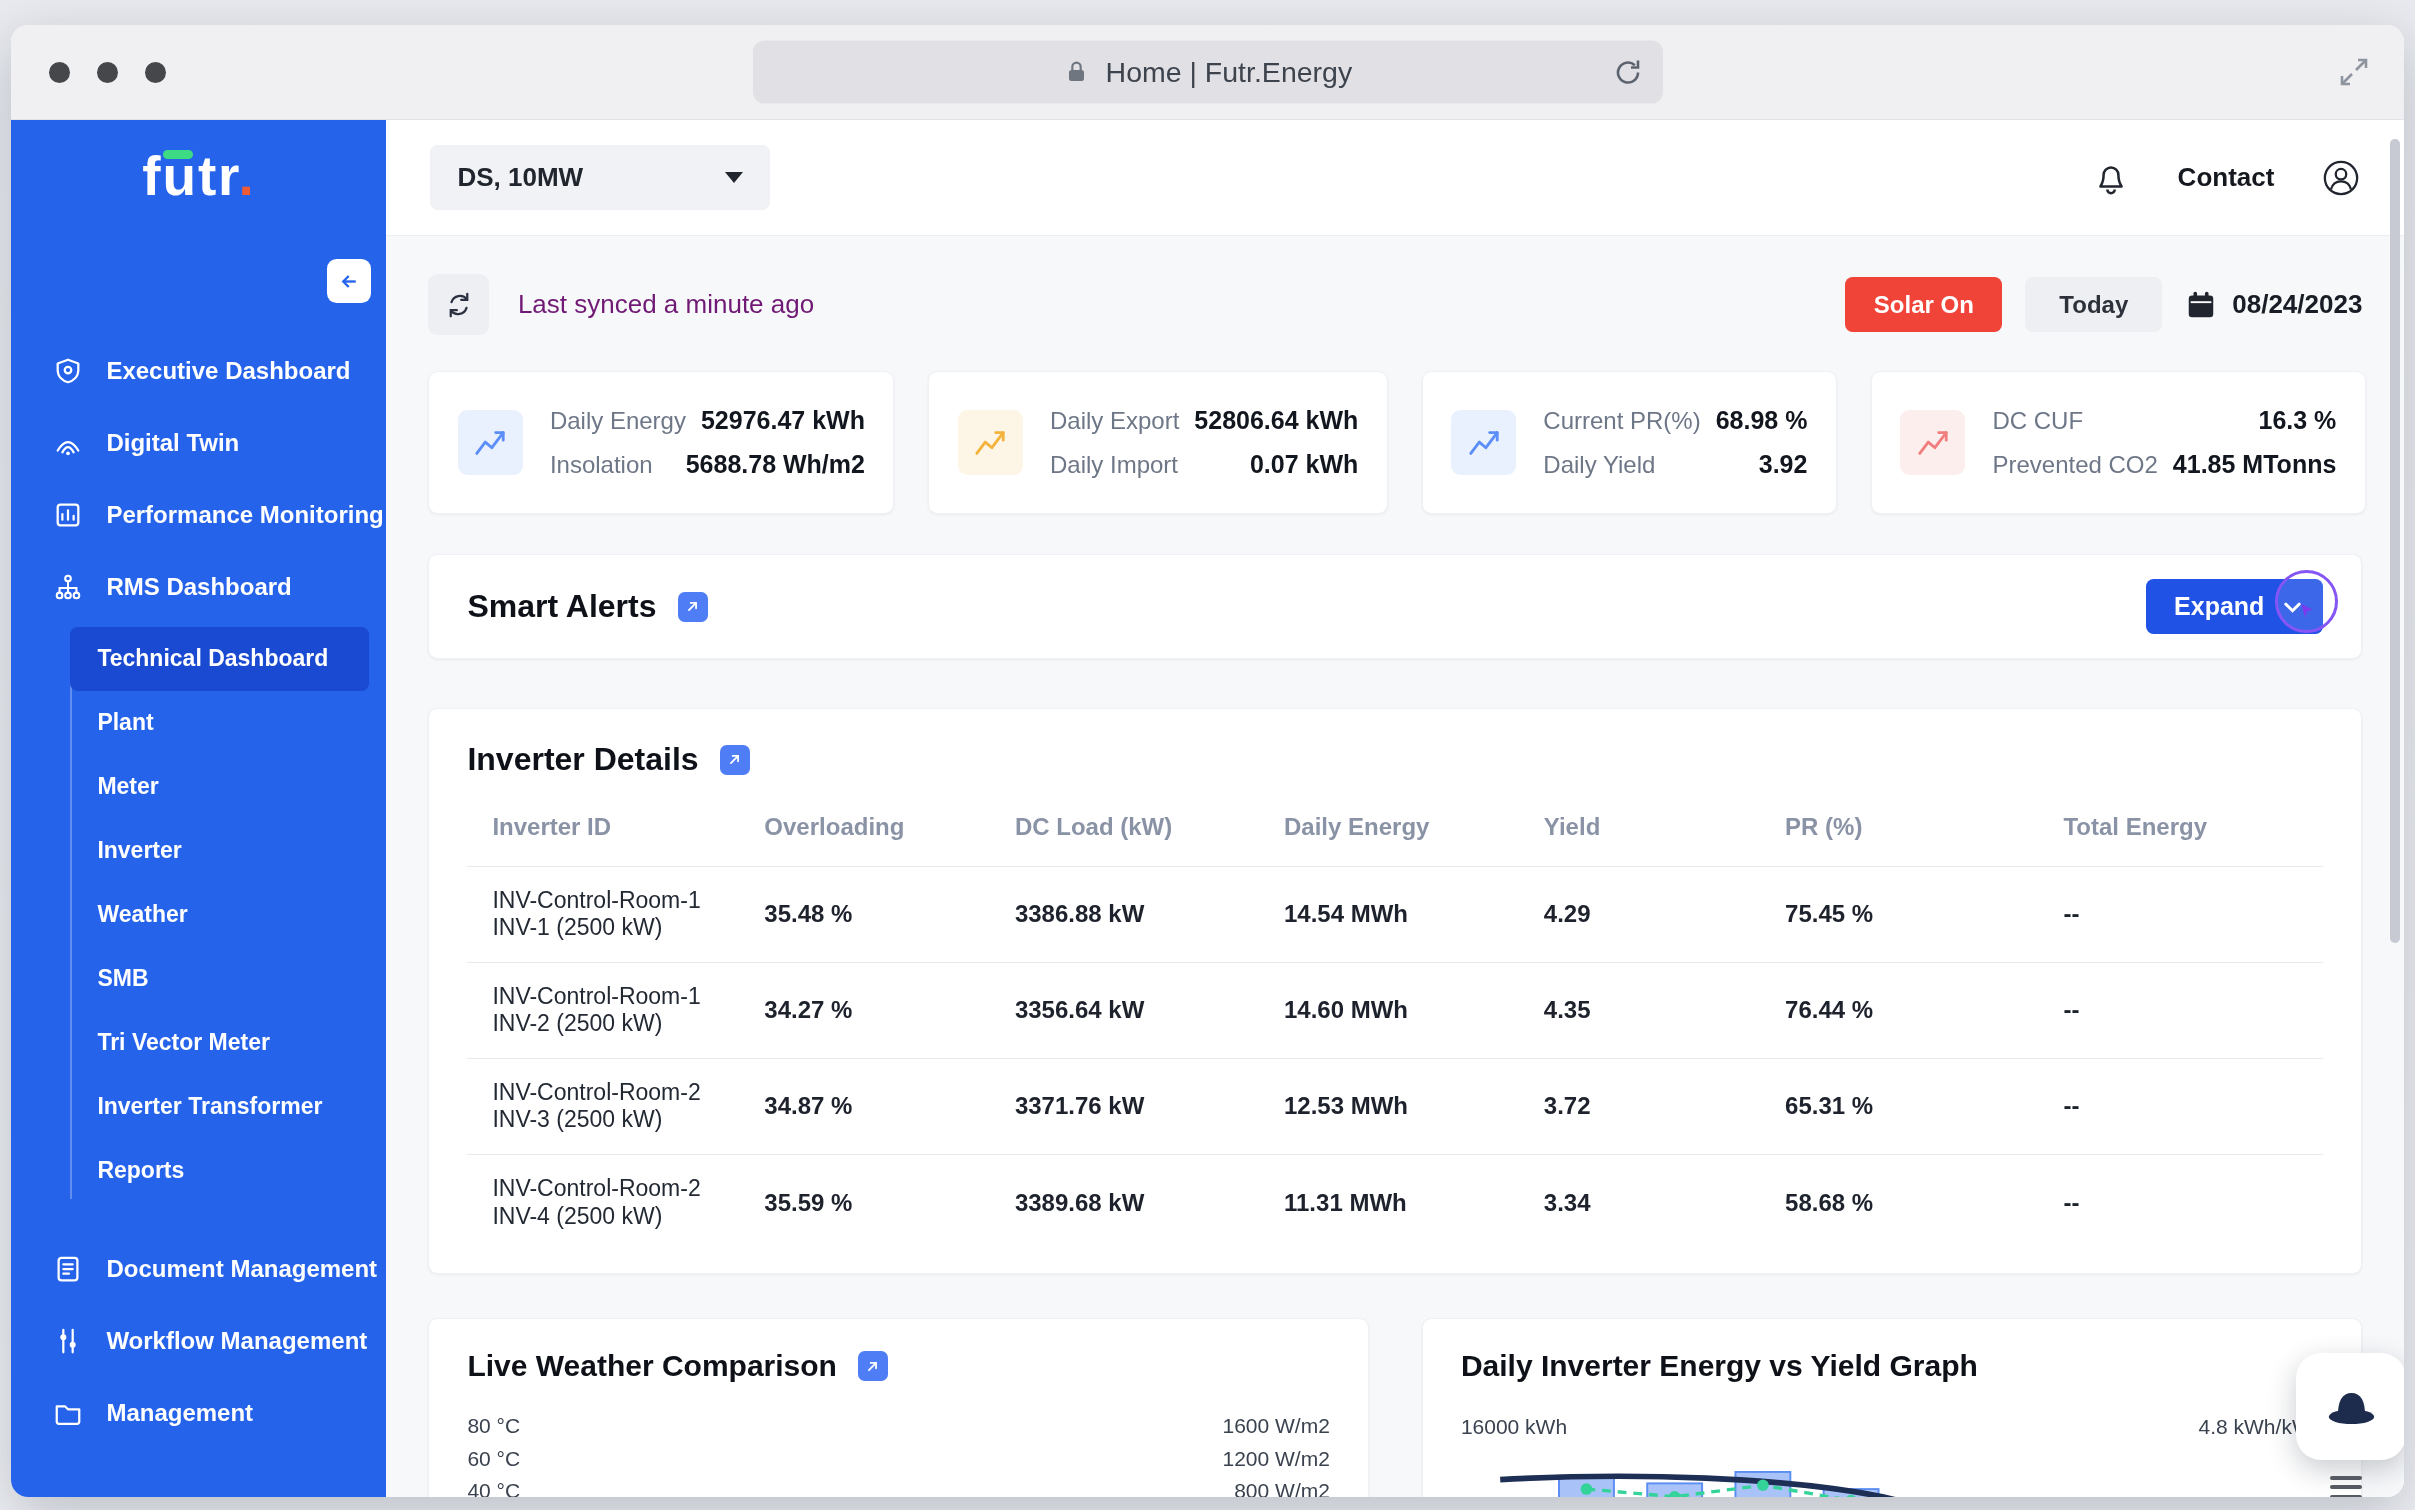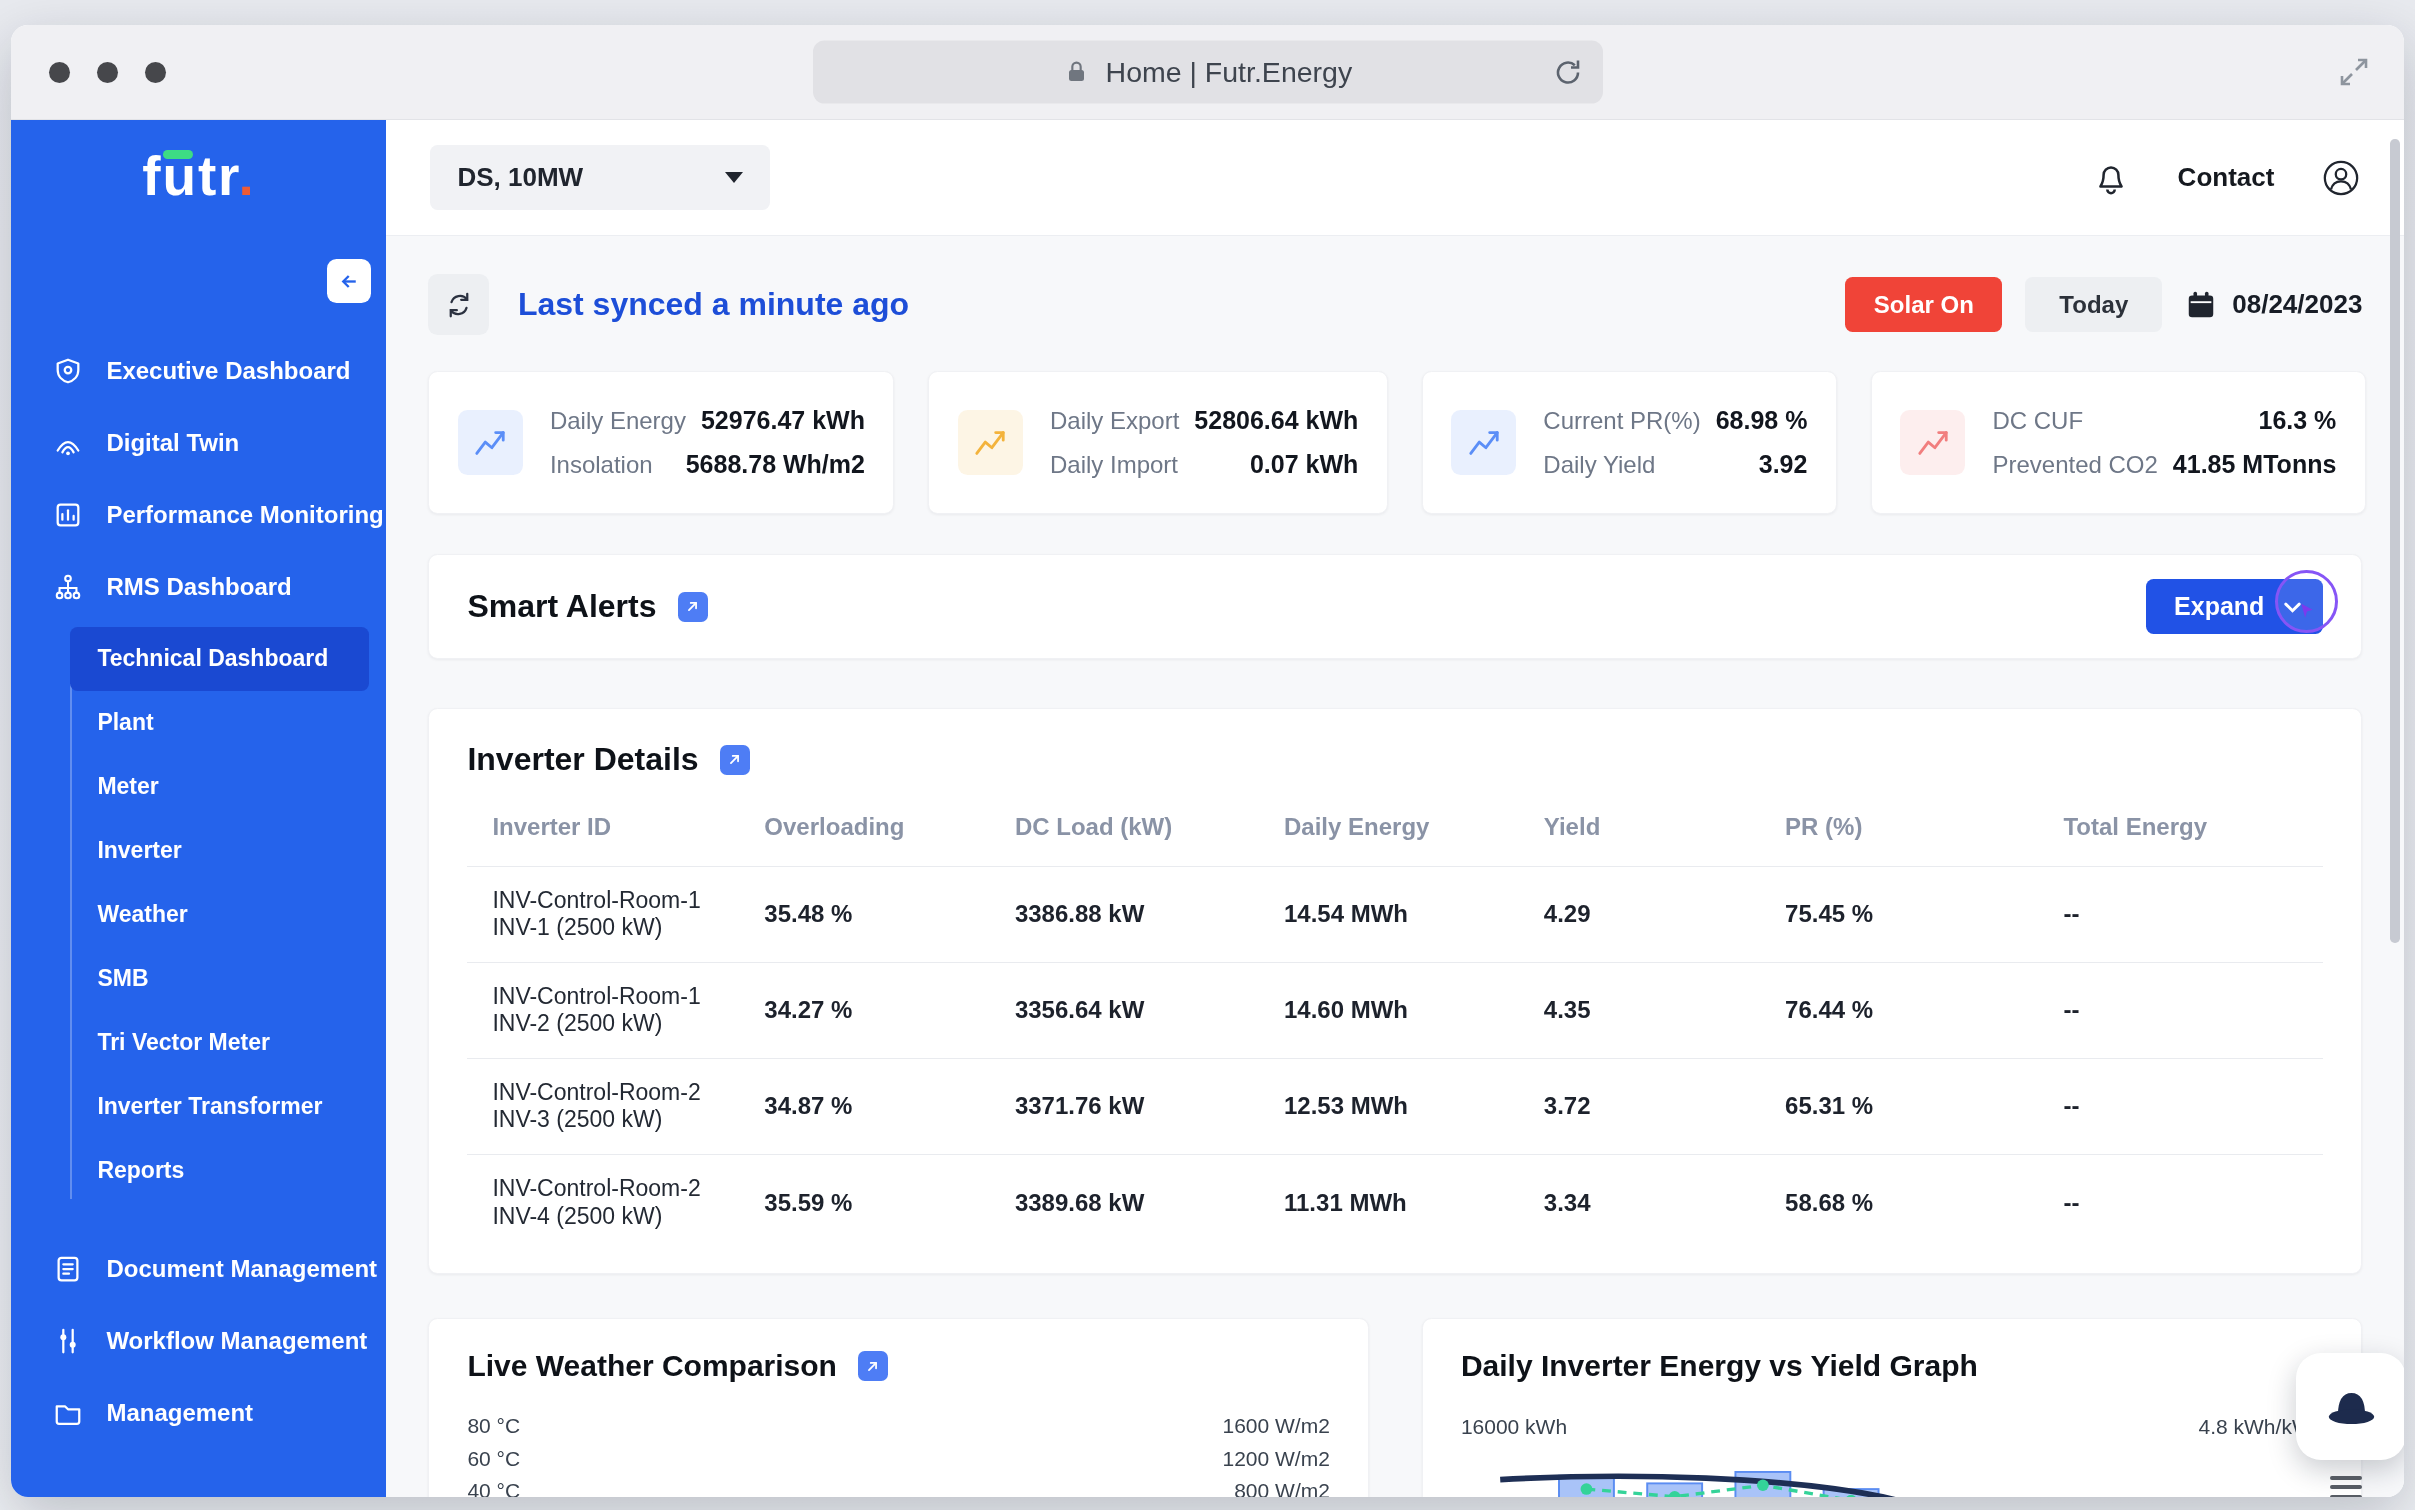--- a/index.html
+++ b/index.html
@@ -9,21 +9,21 @@
 
   .window { position:absolute; left:11.4px; top:25px; width:2393px; height:1472px; background:#fff;
             border-radius:17px; box-shadow:0 19px 57px rgba(15,23,42,.22); overflow:hidden;
             display:flex; flex-direction:column; }
 
   
   .titlebar { flex:0 0 95px; background:#f0f0f3; border-bottom:1px solid #e2e3e7; position:relative;
               display:flex; align-items:center; padding:0 38px; }
   .traffic { display:flex; gap:27px; }
   .traffic span { width:21px; height:21px; border-radius:50%; background:#46474b; cursor:pointer; }
-  .addressbar { position:absolute; left:50%; top:50%; transform:translate(-50%,-50%); width:790px; height:63px;
+  .addressbar { position:absolute; left:50%; top:50%; transform:translate(-50%,-50%); width:910px; height:63px;
                 background:#e1e1e5; border-radius:11.4px; display:flex; align-items:center; justify-content:center;
                 gap:17px; color:#3e444e; font-size:28.5px; }
   .addr-reload { position:absolute; right:19px; top:50%; transform:translateY(-50%); width:32px; height:32px; }
   .win-expand { position:absolute; right:34px; top:50%; transform:translateY(-50%); width:32px; height:32px; }
 
   .app { flex:1; display:flex; min-height:0; }
 
   
   .sidebar { flex:0 0 375px; background:#2563eb; color:#fff; position:relative; overflow:hidden; }
   .logo-wrap { height:112px; display:flex; align-items:center; justify-content:center; }
@@ -54,21 +54,21 @@
   .contact { font-size:26px; font-weight:bold; color:#15191f; cursor:pointer; }
   .hicon { width:38px; height:38px; display:inline-flex; cursor:pointer; }
 
   .content { flex:1; min-height:0; overflow:hidden; padding:38px 42px 0; display:flex; flex-direction:column; }
   .content > * { flex-shrink:0; }
 
   
   .status-row { height:61px; display:flex; align-items:center; }
   .sync-btn { width:61px; height:61px; background:#edeff2; border:none; border-radius:9.5px; cursor:pointer;
               display:flex; align-items:center; justify-content:center; }
-  .sync-text { margin-left:28.5px; font-size:32px; color:#1d4ed8;font-weight:bold; }
+  .sync-text { margin-left:28.5px; font-size:26px; color:#701a75; }
   .status-right { margin-left:auto; display:flex; align-items:center; gap:23px;justify-content:space-between; }
   .solar-pill { height:55px; display:inline-flex; align-items:center; padding:0 28.5px; border-radius:7.6px;
                 background:#f04438; color:#fff; font-size:24px; font-weight:bold; cursor:pointer; }
   .today-btn { height:55px; padding:0 34px; border:none; border-radius:7.6px; background:#edeff2; color:#2c313a;
                font-size:24px; font-weight:bold; font-family:inherit; cursor:pointer; }
   .date-group { display:flex; align-items:center; gap:15px; font-size:26px; font-weight:bold; color:#181d26; cursor:pointer; }
 
   
   .kpi-row { display:grid; grid-template-columns:repeat(4,1fr); gap:34px; margin-top:36px; }
   .kpi-card { background:#fff; border:1px solid #f0f1f4; border-radius:9.5px; box-shadow:0 1px 2.9px rgba(16,24,40,.06);

